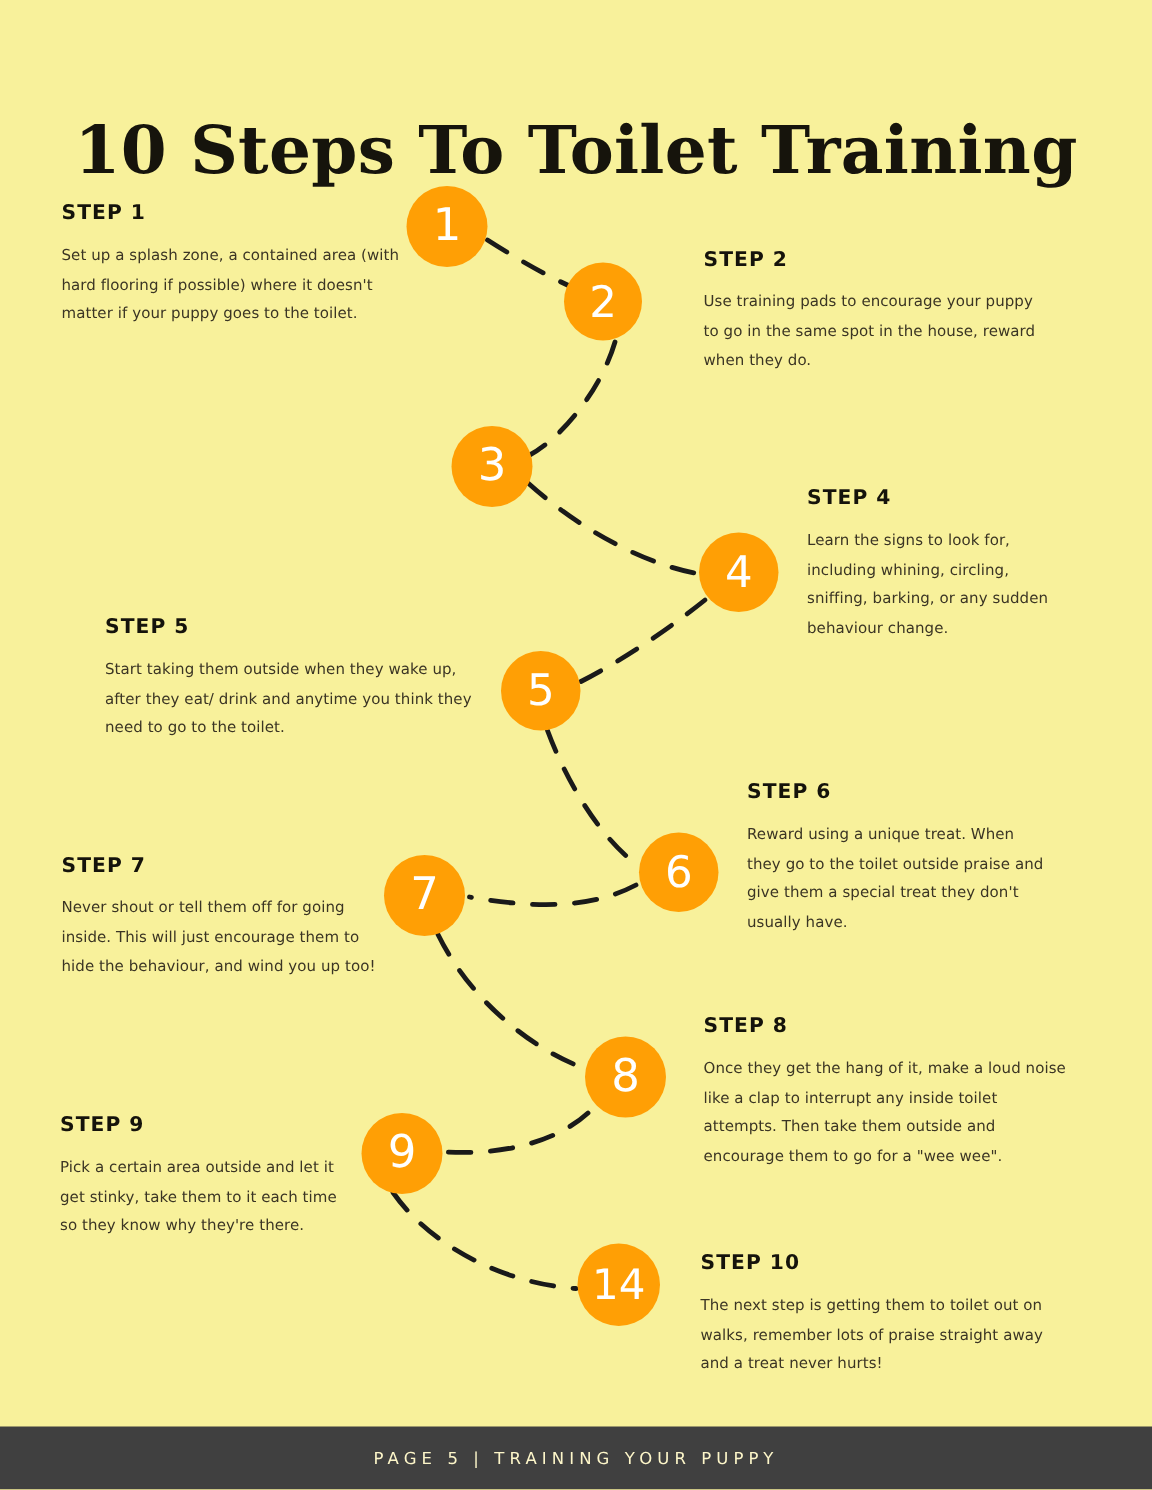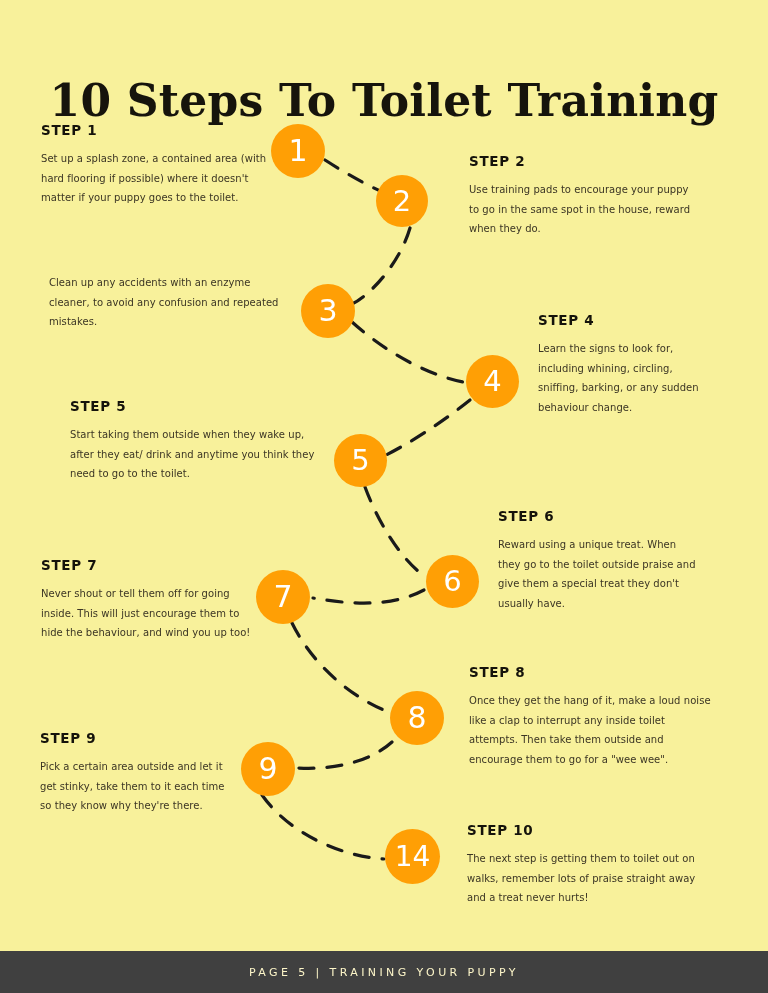--- a/index.html
+++ b/index.html
@@ -63,20 +63,21 @@
     font-family: "DejaVu Sans", sans-serif;
     font-weight: 400;
     line-height: 1;
     box-sizing: border-box;
   }
 
   
   .step {
     position: absolute;
     box-sizing: border-box;
+    margin-top: 12px;
   }
   .step-label {
     font-family: "DejaVu Sans", sans-serif;
     font-weight: 700;
     font-size: 13.5px;
     letter-spacing: 0.7px;
     color: #15130b;
     margin: 0 0 11px 0;
     line-height: 15px;
   }
@@ -167,21 +168,20 @@
     <p class="step-label">STEP 1</p>
     <p class="step-body">Set up a splash zone, a contained area (with hard flooring if possible) where it doesn't matter if your puppy goes to the toilet.</p>
   </div>
 
   <div class="step" style="left:469px; top:154px; width:228px;">
     <p class="step-label">STEP 2</p>
     <p class="step-body">Use training pads to encourage your puppy to go in the same spot in the house, reward when they do.</p>
   </div>
 
   <div class="step" style="left:49px; top:273px; width:243px;">
-    <p class="step-body">Clean up any accidents with an enzyme cleaner, to avoid any confusion and repeated mistakes.</p>
   </div>
 
   <div class="step" style="left:538px; top:313px; width:178px;">
     <p class="step-label">STEP 4</p>
     <p class="step-body">Learn the signs to look for, including whining, circling, sniffing, barking, or any sudden behaviour change.</p>
   </div>
 
   <div class="step" style="left:70px; top:399px; width:248px;">
     <p class="step-label">STEP 5</p>
     <p class="step-body">Start taking them outside when they wake up, after they eat/ drink and anytime you think they need to go to the toilet.</p>

